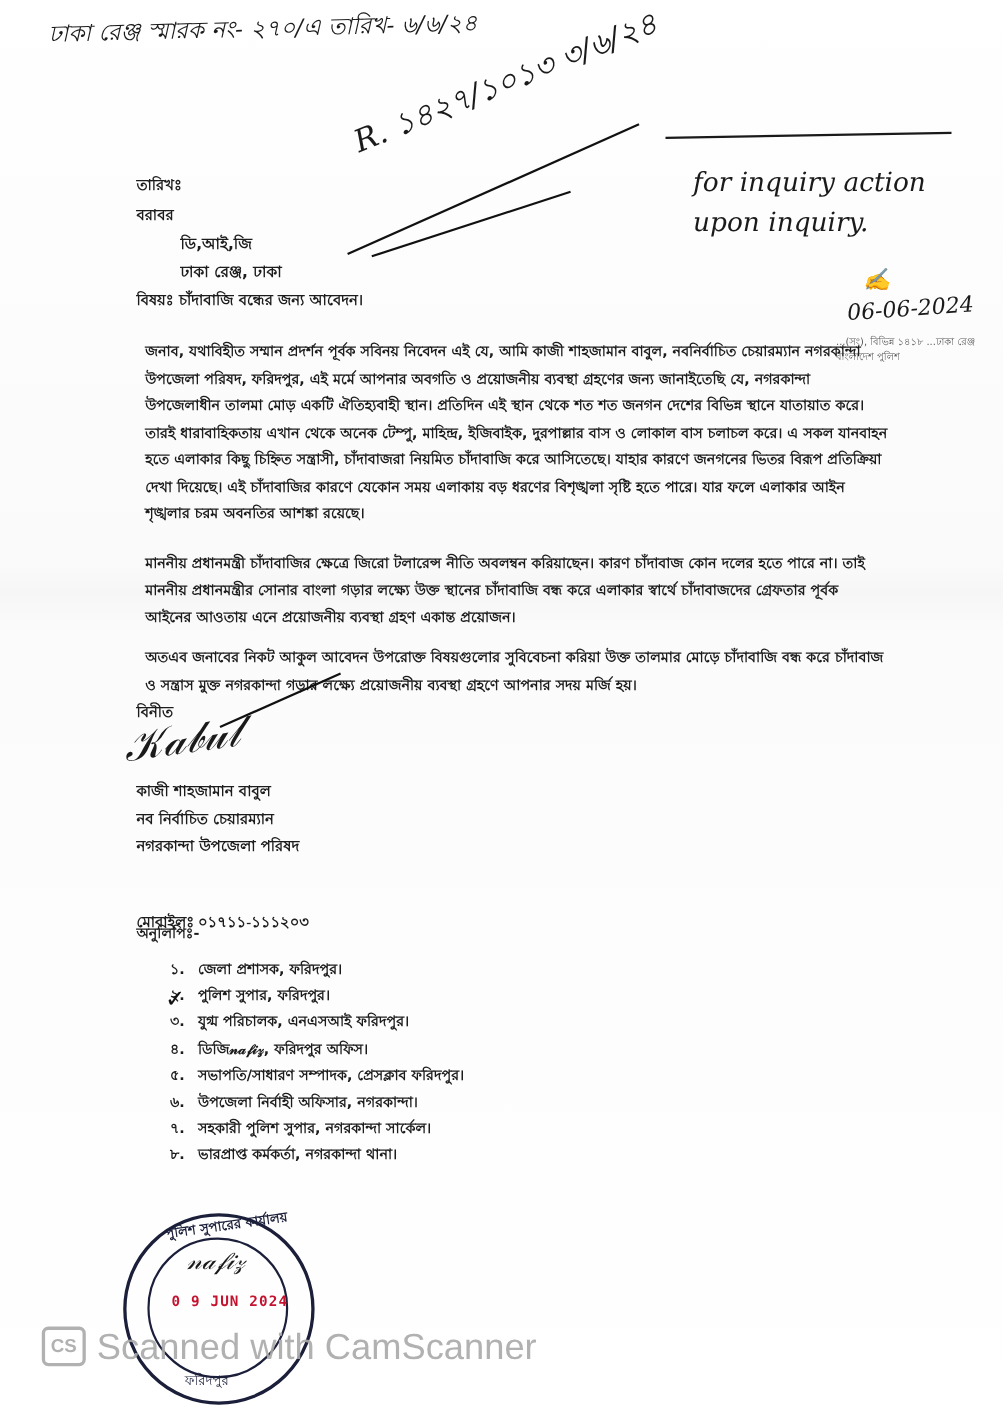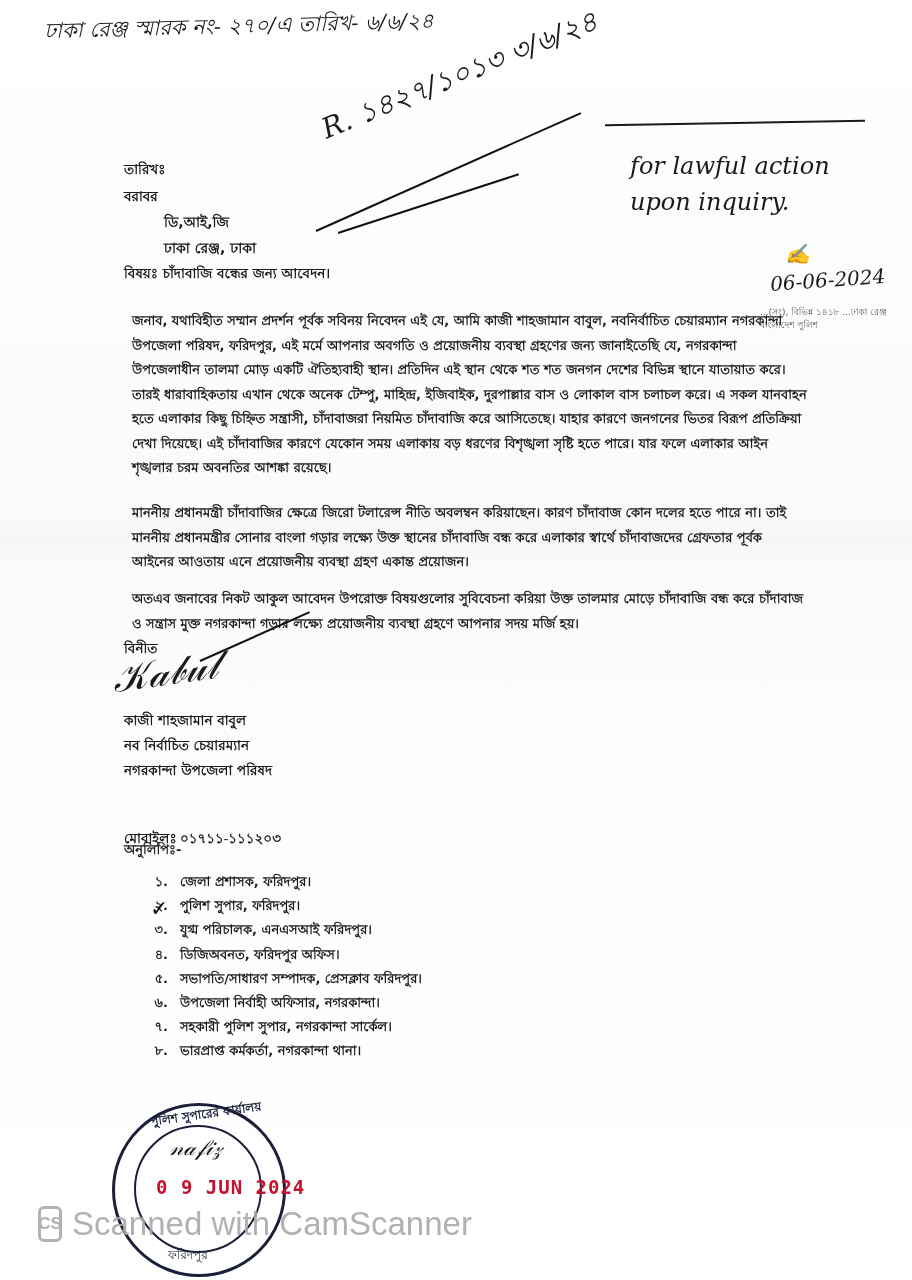--- a/index.html
+++ b/index.html
@@ -29,38 +29,38 @@
   .sign-line { left: 200px; top: 660px; width: 120px; height: 2px; background: #111; transform: rotate(-24deg); transform-origin: left; }
   .cc-list { position: absolute; left: 150px; top: 870px; font-size: 13px; line-height: 24.2px; font-weight: bold; color: #1c1c1c; }
   .cc-list .item { display: flex; gap: 12px; }
   .cc-list .num { width: 18px; text-align: right; }
   .tick { left: 150px; top: 896px; font-size: 22px; color: #111; }
   .stamp-outer { left: 112px; top: 1103px; width: 168px; height: 168px; border: 3px solid #1b1f3a; border-radius: 50%; }
   .stamp-inner { left: 134px; top: 1125px; width: 124px; height: 124px; border: 2px solid #1b1f3a; border-radius: 50%; }
   .stamp-top { left: 150px; top: 1105px; font-size: 12px; color: #1b1f3a; font-weight: bold; transform: rotate(-8deg); }
   .stamp-bottom { left: 168px; top: 1246px; font-size: 12px; color: #1b1f3a; font-weight: normal; }
   .stamp-sign { left: 170px; top: 1135px; font-size: 22px; }
-  .stamp-date { left: 156px; top: 1176px; font-size: 19px; color: #c4122f; font-weight: bold; letter-spacing: 1px; font-family: "DejaVu Sans Mono", monospace; }
+  .stamp-date { left: 156px; top: 1176px; font-size: 13px; color: #c4122f; font-weight: bold; letter-spacing: 1px; font-family: "DejaVu Sans Mono", monospace; }
   .watermark { left: 38px; top: 1205px; display: flex; align-items: center; gap: 10px; color: #a9a9a9; font-family: "Liberation Sans", sans-serif; font-size: 33px; opacity: 0.9; }
-  .cs-logo { width: 24px; height: 36px; border: 3px solid #a9a9a9; border-radius: 6px; font-size: 17px; font-weight: bold; display: flex; align-items: center; justify-content: center; box-sizing: border-box; }
+  .cs-logo { width: 40px; height: 36px; border: 3px solid #a9a9a9; border-radius: 6px; font-size: 17px; font-weight: bold; display: flex; align-items: center; justify-content: center; box-sizing: border-box; }
 </style>
 </head>
 <body>
 
 <div class="page">
 
   <div class="abs hand memo">ঢাকা রেঞ্জ স্মারক নং- ২৭০/এ তারিখ- ৬/৬/২৪</div>
 
   <div class="abs hand receipt">R. ১৪২৭/১০১৩  ৩/৬/২৪</div>
   <div class="abs receipt-line1"></div>
   <div class="abs receipt-line2"></div>
 
   <div class="abs sp-underline"></div>
   <div class="abs hand lawful">
-    <div>for lawful action</div>
+    <div>for inquiry action</div>
     <div>upon inquiry.</div>
   </div>
   <div class="abs hand initial">✍</div>
   <div class="abs hand init-date">06-06-2024</div>
 
   <div class="abs print" style="left:124px; top:161px;">তারিখঃ</div>
   <div class="abs print" style="left:124px; top:188px;">বরাবর</div>
   <div class="abs print" style="left:164px; top:214px; font-size:14px;text-align:right;">ডি,আই,জি</div>
   <div class="abs print" style="left:164px; top:240px; font-size:14px;">ঢাকা রেঞ্জ, ঢাকা</div>
   <div class="abs print" style="left:124px; top:265px;">বিষয়ঃ চাঁদাবাজি বন্ধের জন্য আবেদন।</div>
@@ -95,21 +95,21 @@
     <div class="item">
         <span class="num">২.</span>
         <span>পুলিশ সুপার, ফরিদপুর।</span>
       </div>
     <div class="item">
         <span class="num">৩.</span>
         <span>যুগ্ম পরিচালক, এনএসআই ফরিদপুর।</span>
       </div>
     <div class="item">
         <span class="num">৪.</span>
-        <span>ডিজিঅবনত, ফরিদপুর অফিস।</span>
+        <span>ডিজি𝓃𝒶𝒻𝒾𝓏, ফরিদপুর অফিস।</span>
       </div>
     <div class="item">
         <span class="num">৫.</span>
         <span>সভাপতি/সাধারণ সম্পাদক, প্রেসক্লাব ফরিদপুর।</span>
       </div>
     <div class="item">
         <span class="num">৬.</span>
         <span>উপজেলা নির্বাহী অফিসার, নগরকান্দা।</span>
       </div>
     <div class="item">

